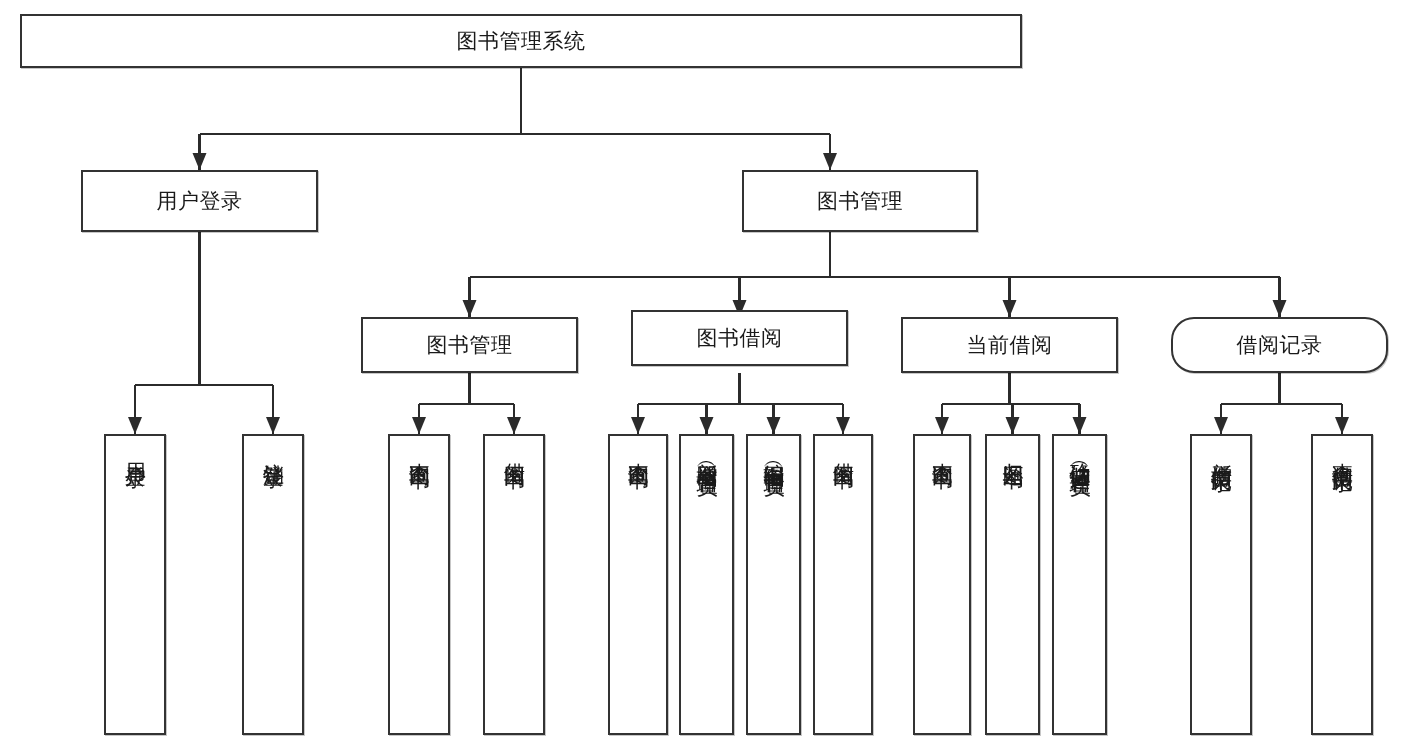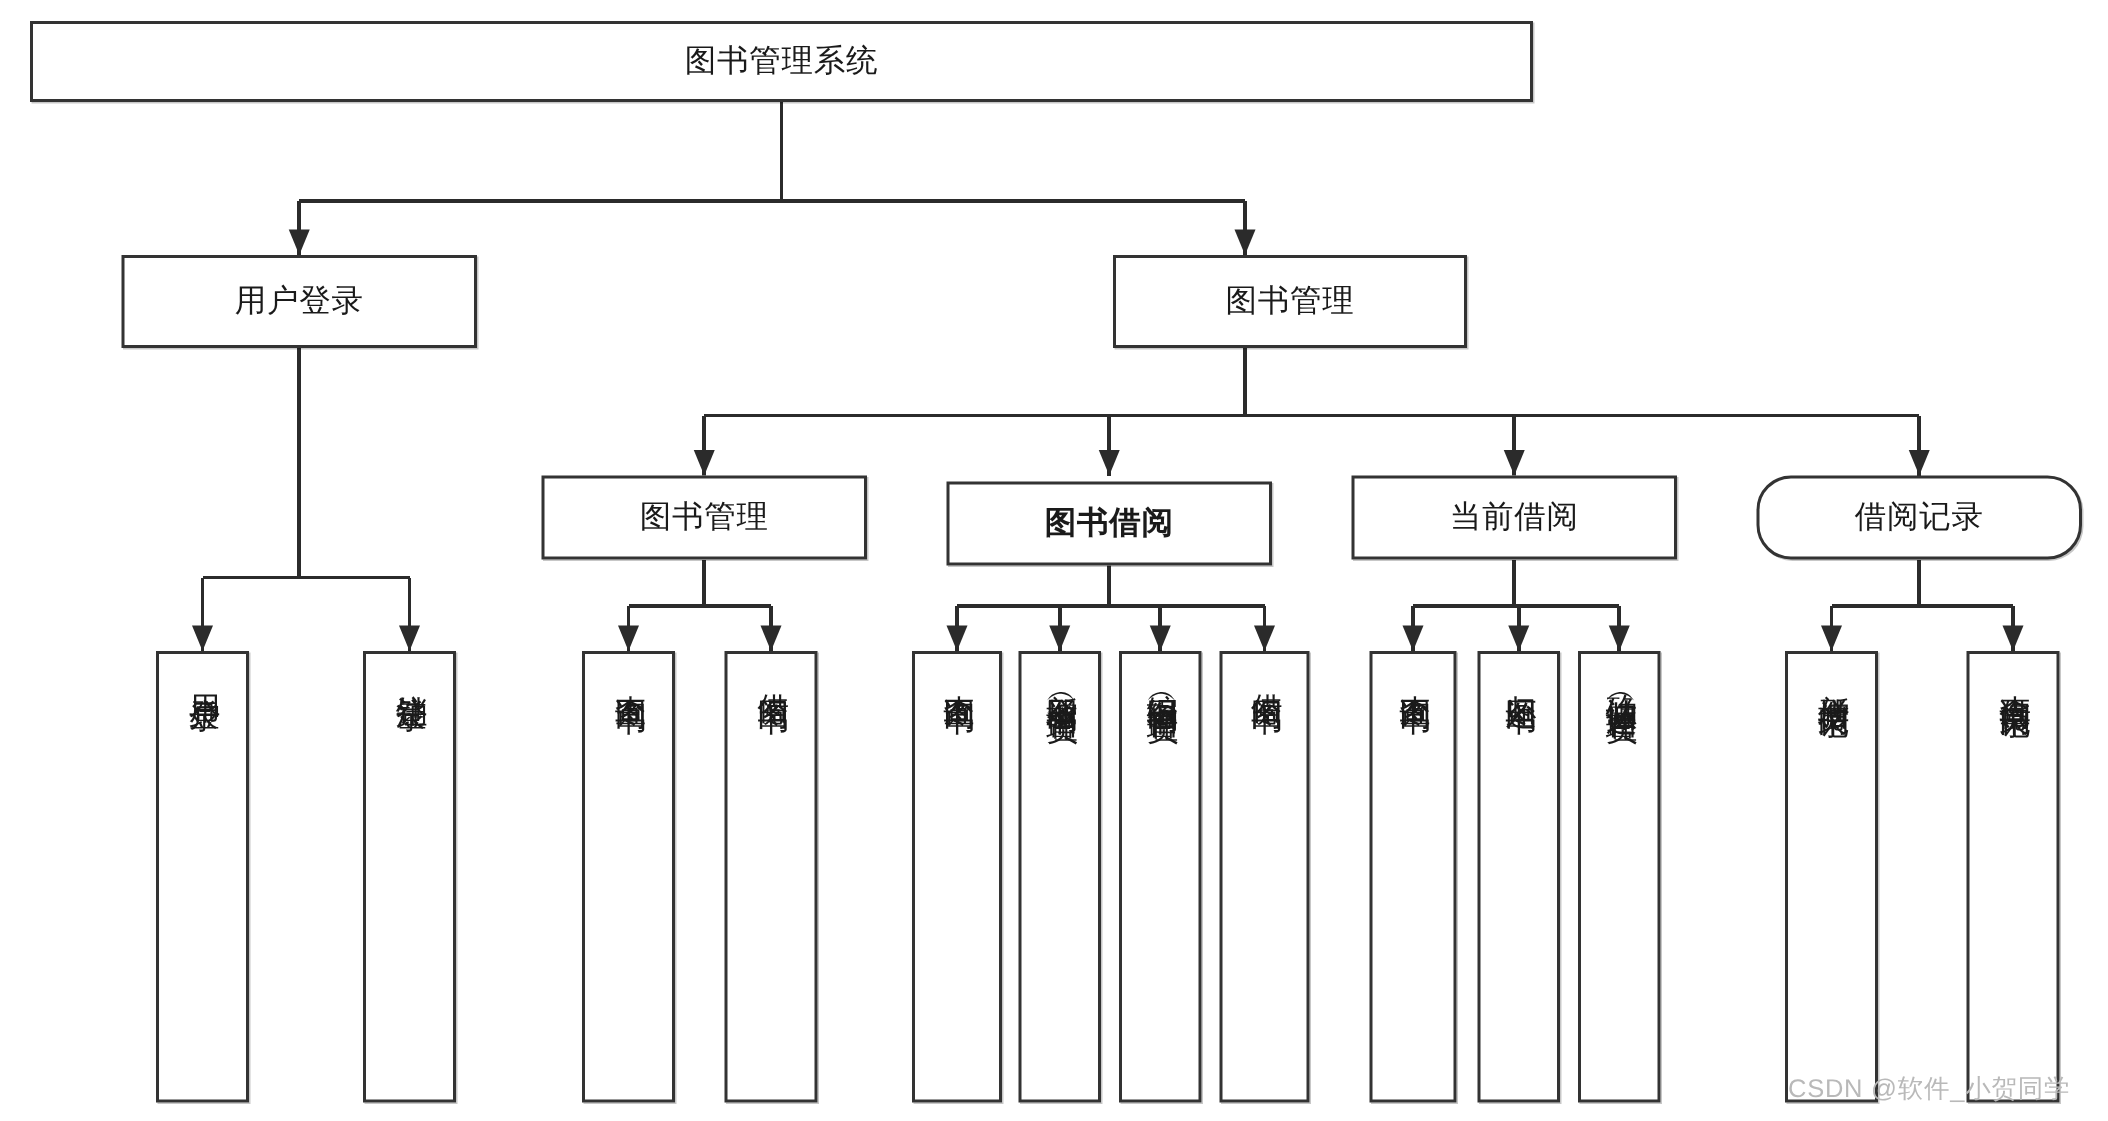--- a/index.html
+++ b/index.html
@@ -136,21 +136,21 @@
       </div>
       <div class="node-box" style="left: 81px; top: 170px; width: 237px; height: 62px;">
         <span class="node-label">用户登录</span>
       </div>
       <div class="node-box" style="left: 712px; top: 170px; width: 236px; height: 62px; margin-left: 30px;">
         <span class="node-label">图书管理</span>
       </div>
       <div class="node-box" style="left: 361px; top: 317px; width: 217px; height: 56px;">
         <span class="node-label">图书管理</span>
       </div>
-      <div class="node-box" style="left: 631px; top: 321px; width: 217px; height: 56px; font-weight: bold;">
+      <div class="node-box" style="left: 631px; top: 310px; width: 217px; height: 56px;">
         <span class="node-label">图书借阅</span>
       </div>
       <div class="node-box" style="left: 901px; top: 317px; width: 217px; height: 56px;">
         <span class="node-label">当前借阅</span>
       </div>
       <div class="node-box" style="left: 1171px; top: 317px; width: 217px; height: 56px; border-radius: 23px;">
         <span class="node-label">借阅记录</span>
       </div>
       <div class="node-box vertical" style="left: 104px; top: 434px; width: 62px; height: 301px;">
         <span class="node-label">用户登录</span>
@@ -185,14 +185,13 @@
       <div class="node-box vertical" style="left: 1052px; top: 434px; width: 55px; height: 301px;">
         <span class="node-label">确认归还（管理员）</span>
       </div>
       <div class="node-box vertical" style="left: 1190px; top: 434px; width: 62px; height: 301px;">
         <span class="node-label">新增借阅记录</span>
       </div>
       <div class="node-box vertical" style="left: 1311px; top: 434px; width: 62px; height: 301px;">
         <span class="node-label">查询借阅记录</span>
       </div>
     </div>
-  <div id="watermark">CSDN @软件_小贺同学</div>
 </div>
 
 </body></html>

